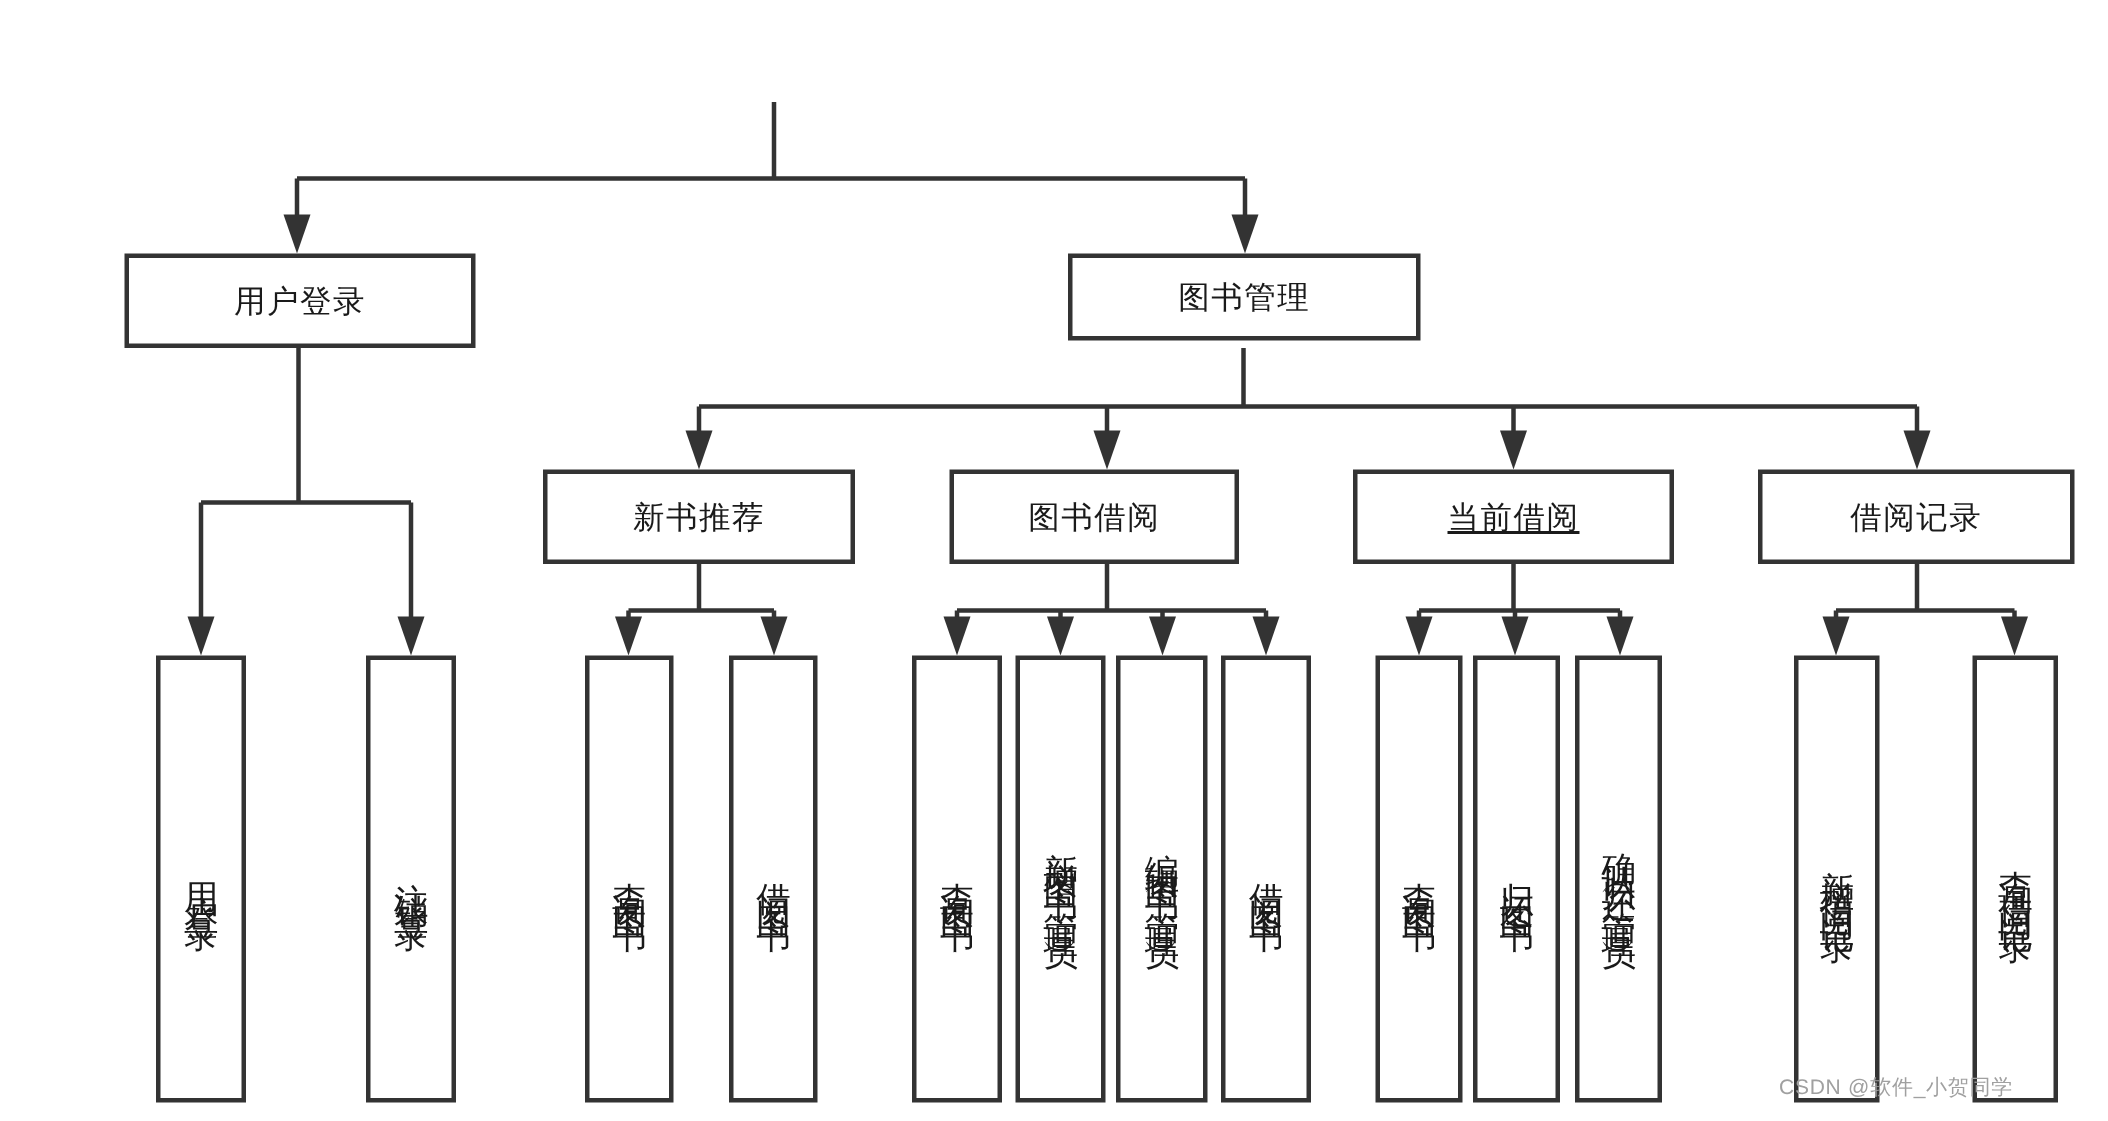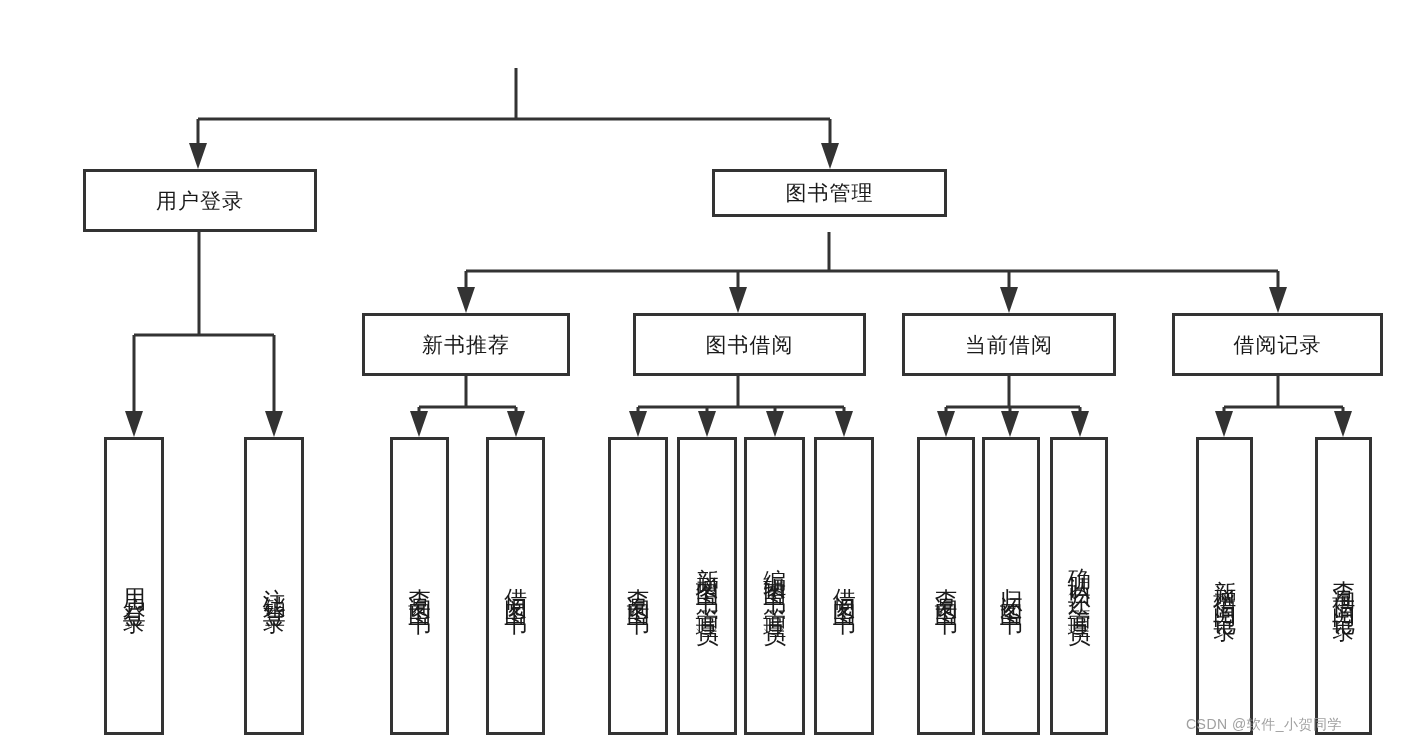--- a/index.html
+++ b/index.html
@@ -101,31 +101,31 @@
       <path d="M1278 376 V407 M1224 407 H1343 M1224 407 V415 M1343 407 V415"></path>
       <polygon points="1215,411 1233,411 1224,437"></polygon>
       <polygon points="1334,411 1352,411 1343,437"></polygon>
     </g>
   </svg>
 
 
   <div class="node h-node" style="left:83px; top:169px; width:234px; height:63px;">
     <span>用户登录</span>
   </div>
-  <div class="node h-node" style="left:712px; top:169px; width:235px; height:48px;">
+  <div class="node h-node" style="left:712px; top:169px; width:235px; height:58px;">
     <span>图书管理</span>
   </div>
 
   <div class="node h-node" style="left:362px; top:313px; width:208px; height:63px;text-align:right;">
     <span>新书推荐</span>
   </div>
-  <div class="node h-node" style="left:633px; top:313px; width:233px; height:63px;">
+  <div class="node h-node" style="left:633px; top:313px; width:193px; height:63px;">
     <span>图书借阅</span>
   </div>
-  <div class="node h-node" style="left:902px; top:313px; width:214px; height:63px;">
+  <div class="node h-node" style="left:902px; top:313px; width:214px; height:63px;text-decoration:underline;">
     <span>当前借阅</span>
   </div>
   <div class="node h-node" style="left:1172px; top:313px; width:211px; height:63px;">
     <span>借阅记录</span>
   </div>
 
   <div class="node v-node" style="left:104px; top:437px; width:60px; height:298px;">
     <span>用户登录</span>
   </div>
   <div class="node v-node" style="left:244px; top:437px; width:60px; height:298px;">

